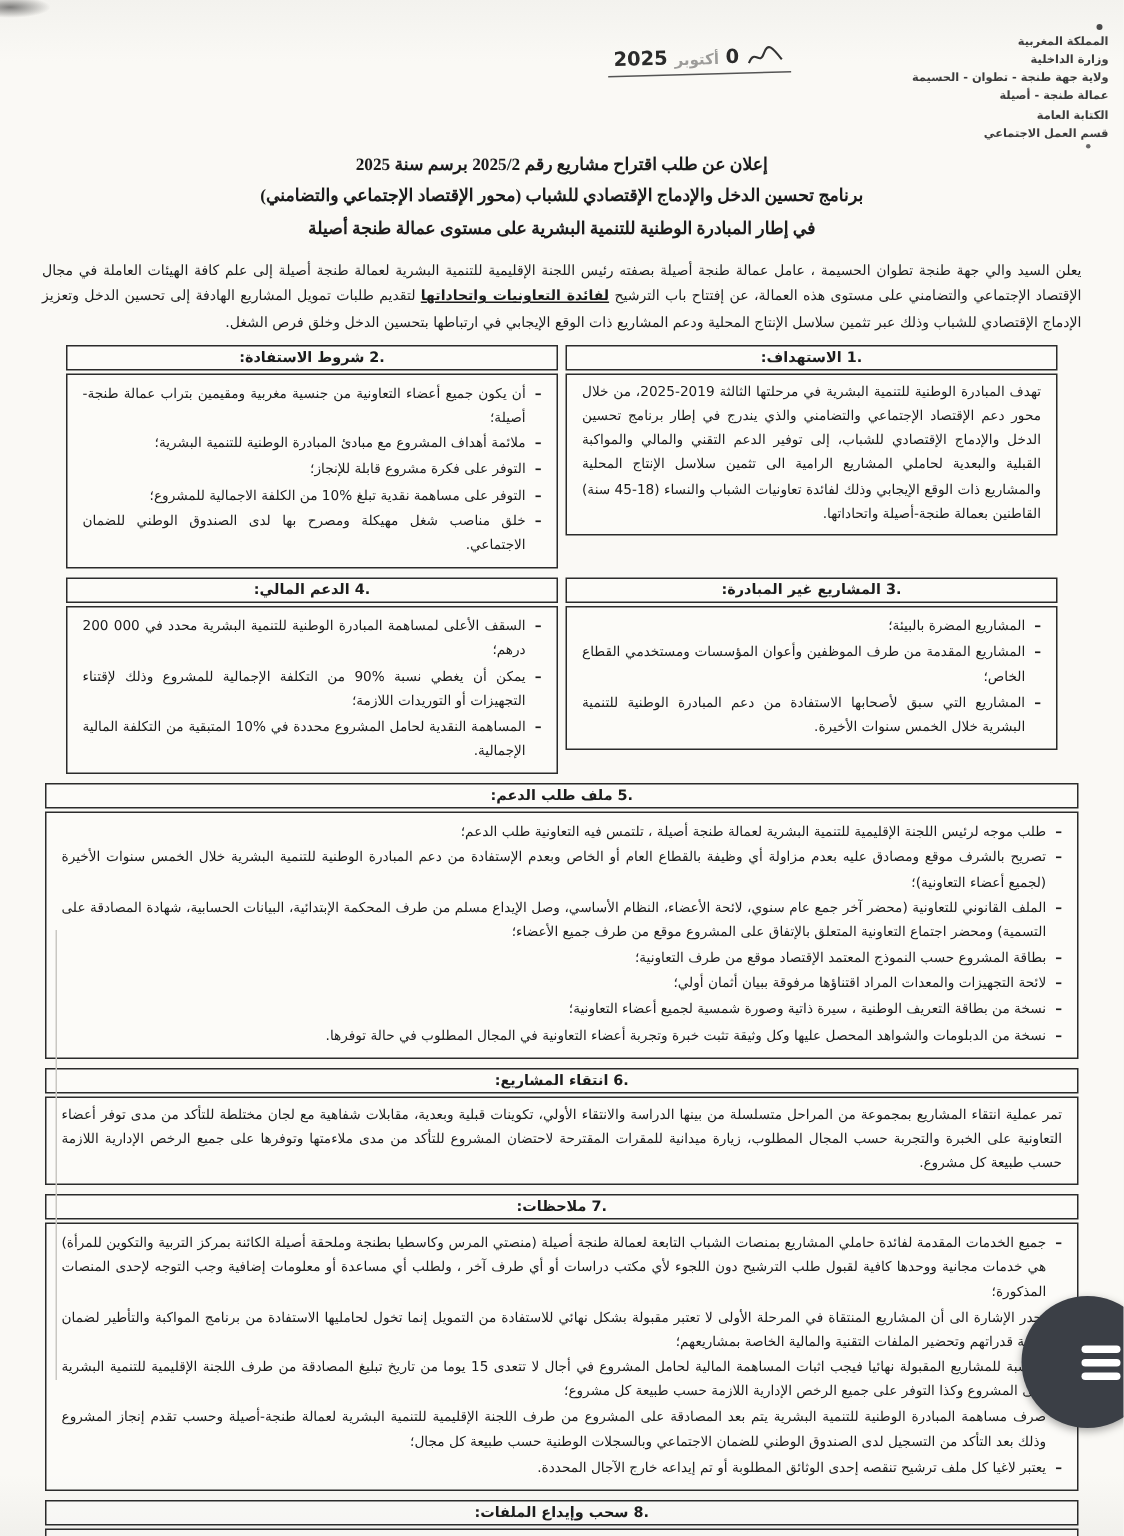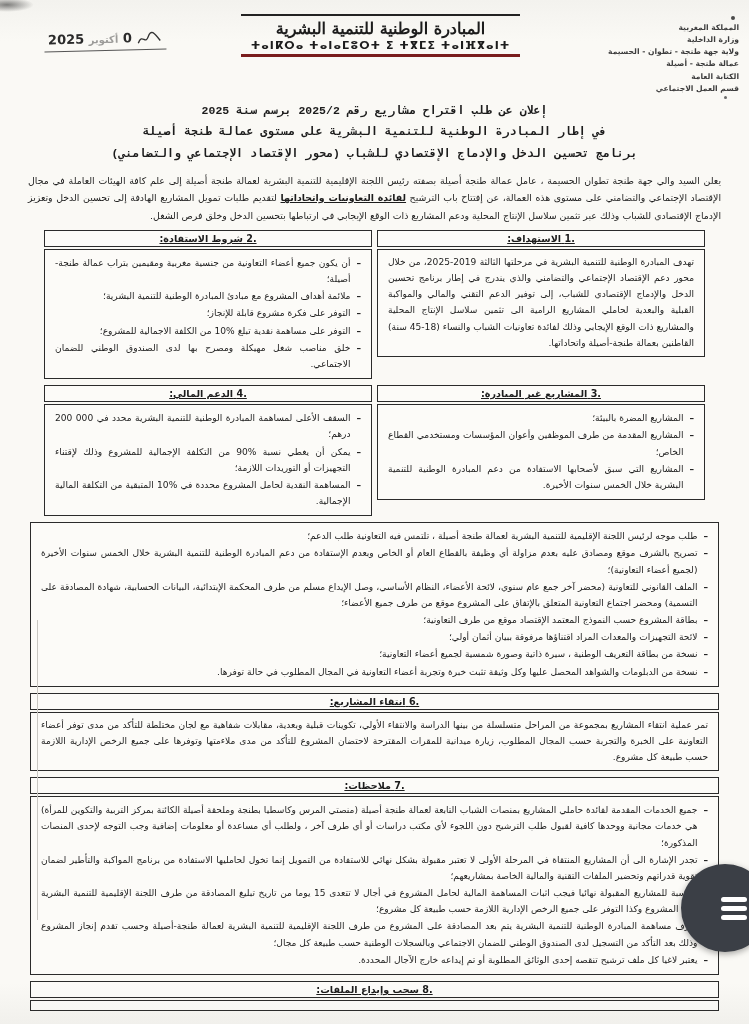--- a/index.html
+++ b/index.html
@@ -17,30 +17,30 @@
   .logo-wrap{flex:1;display:flex;justify-content:center;}
   .logo{border-top:2px solid #222;border-bottom:3px solid #7a1d1d;padding:3px 10px 2px 10px;text-align:center;}
   .logo-ar{font-size:16px;font-weight:bold;font-family:"DejaVu Serif","Liberation Serif",serif;}
   .logo-tif{font-size:11px;font-weight:bold;letter-spacing:1px;margin-top:1px;}
   .date-stamp{width:190px;text-align:center;padding-top:14px;transform:rotate(-1.5deg);color:#2b2b2b;}
   .date-line{font-size:13px;font-weight:bold;display:inline-block;border-bottom:1px solid #555;padding:0 4px 2px 4px;}
   .date-month{opacity:.45;font-size:10px;}
   .scribble{display:inline-block;vertical-align:middle;}
   
   .titles{text-align:center;margin-top:2px;font-weight:bold;font-size:11.5px;line-height:1.85;
-    font-family:Liberation Mono, monospace;}
+    font-family:Liberation Serif, serif;}
   
   .intro{margin:8px 28px 6px 28px;font-size:9.4px;line-height:1.85;text-align:justify;}
   .u-bold{font-weight:bold;text-decoration:underline;}
   
   .box{border:1.3px solid #2b2b2b;background:rgba(255,255,255,.35);}
   .sec{margin:0 44px 6px 44px;}
   .sec-wide{margin:0 30px 6px 30px;}
   .sec-head{text-align:center;font-size:9.6px;font-weight:bold;padding:2px 0;margin-bottom:2px;}
-  .sec-head .h-inner{text-decoration:underline;}
+  .sec-head .h-inner{}
   .sec-body{padding:4px 10px 5px 10px;font-size:9.1px;line-height:1.78;text-align:justify;}
   .sec-body p{margin:0;}
   .row2{display:flex;gap:5px;margin:0 44px 6px 44px;}
   .row2 .col{flex:1;min-width:0;}
   .row2 .sec{margin:0;}
   .bullet{display:flex;gap:6px;margin:1px 0;}
   .bullet .dash{flex:0 0 auto;font-weight:bold;}
   .bullet .btext{flex:1;}
   
   .vline{position:absolute;left:37px;top:620px;width:1px;height:300px;background:#c9c7c2;}
@@ -66,43 +66,37 @@
   <div class="vline"></div>
 
   <div class="letterhead">
     <div class="ministry">
       <div>المملكة المغربية</div>
       <div>وزارة الداخلية</div>
       <div>ولاية جهة طنجة - تطوان - الحسيمة</div>
       <div>عمالة طنجة - أصيلة</div>
       <div>الكتابة العامة</div>
       <div>قسم العمل الاجتماعي</div>
-    </div>
-    <div class="logo-wrap">
-      <div class="logo">
-        <div class="logo-ar">المبادرة الوطنية للتنمية البشرية</div>
-        <div class="logo-tif">ⵜⴰⵏⴽⵔⴰ ⵜⴰⵏⴰⵎⵓⵔⵜ ⵉ ⵜⴳⵎⵉ ⵜⴰⵏⴼⴳⴰⵏⵜ</div>
-      </div>
     </div>
     <div class="date-stamp">
       <span class="date-line">
         <svg class="scribble" width="26" height="16" viewBox="0 0 26 16">
           <path d="M2 12 C6 2, 9 14, 12 6 S 18 2, 24 10" fill="none" stroke="#333" stroke-width="1.4"></path>
         </svg>
         <span>0</span>
         <span class="date-month">أكتوبر</span>
         <span>2025</span>
       </span>
     </div>
   </div>
 
   <div class="titles">
     <div>إعلان عن طلب اقتراح مشاريع رقم 2025/2 برسم سنة 2025</div>
+    <div>برنامج تحسين الدخل والإدماج الإقتصادي للشباب (محور الإقتصاد الإجتماعي والتضامني)</div>
     <div>في إطار المبادرة الوطنية للتنمية البشرية على مستوى عمالة طنجة أصيلة</div>
-    <div>برنامج تحسين الدخل والإدماج الإقتصادي للشباب (محور الإقتصاد الإجتماعي والتضامني)</div>
   </div>
 
   <p class="intro"><span>يعلن السيد والي جهة طنجة تطوان الحسيمة ، عامل عمالة طنجة أصيلة بصفته رئيس اللجنة الإقليمية للتنمية البشرية لعمالة طنجة أصيلة إلى علم كافة الهيئات العاملة في مجال الإقتصاد الإجتماعي والتضامني على مستوى هذه العمالة، عن إفتتاح باب الترشيح </span><span class="u-bold">لفائدة التعاونيات واتحاداتها</span><span> لتقديم طلبات تمويل المشاريع الهادفة إلى تحسين الدخل وتعزيز الإدماج الإقتصادي للشباب وذلك عبر تثمين سلاسل الإنتاج المحلية ودعم المشاريع ذات الوقع الإيجابي في ارتباطها بتحسين الدخل وخلق فرص الشغل.</span></p>
 
   <div class="row2">
     <div class="col">
       <div class="sec">
         <div class="sec-head box">
           <span class="h-inner"><bdi dir="ltr">1.</bdi> <span>الاستهداف:</span></span>
         </div>
@@ -181,20 +175,23 @@
             <div class="bullet">
               <span class="dash">–</span>
               <span class="btext">المساهمة النقدية لحامل المشروع محددة في %10 المتبقية من التكلفة المالية الإجمالية.</span>
             </div>
           </div>
       </div>
     </div>
   </div>
 
   <div class="sec sec-wide">
+    <div class="sec-head box">
+      <span class="h-inner"><bdi dir="ltr">5.</bdi> <span>ملف طلب الدعم:</span></span>
+    </div>
     <div class="sec-body box">
         <div class="bullet">
           <span class="dash">–</span>
           <span class="btext">طلب موجه لرئيس اللجنة الإقليمية للتنمية البشرية لعمالة طنجة أصيلة ، تلتمس فيه التعاونية طلب الدعم؛</span>
         </div>
         <div class="bullet">
           <span class="dash">–</span>
           <span class="btext">تصريح بالشرف موقع ومصادق عليه بعدم مزاولة أي وظيفة بالقطاع العام أو الخاص وبعدم الإستفادة من دعم المبادرة الوطنية للتنمية البشرية خلال الخمس سنوات الأخيرة (لجميع أعضاء التعاونية)؛</span>
         </div>
         <div class="bullet">

